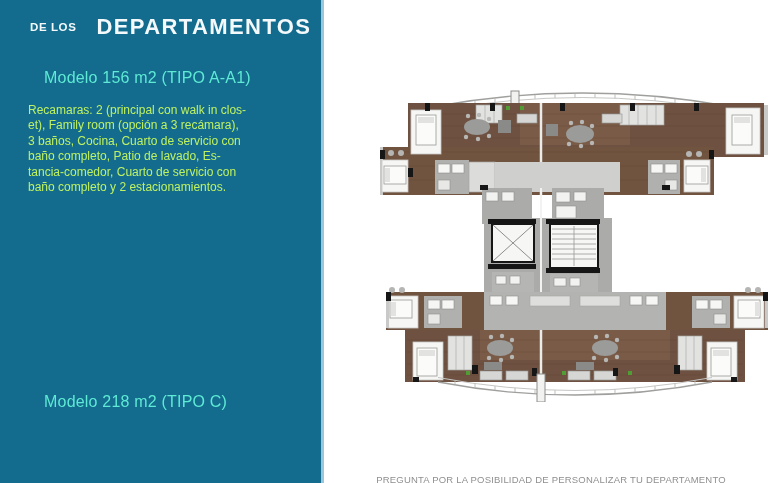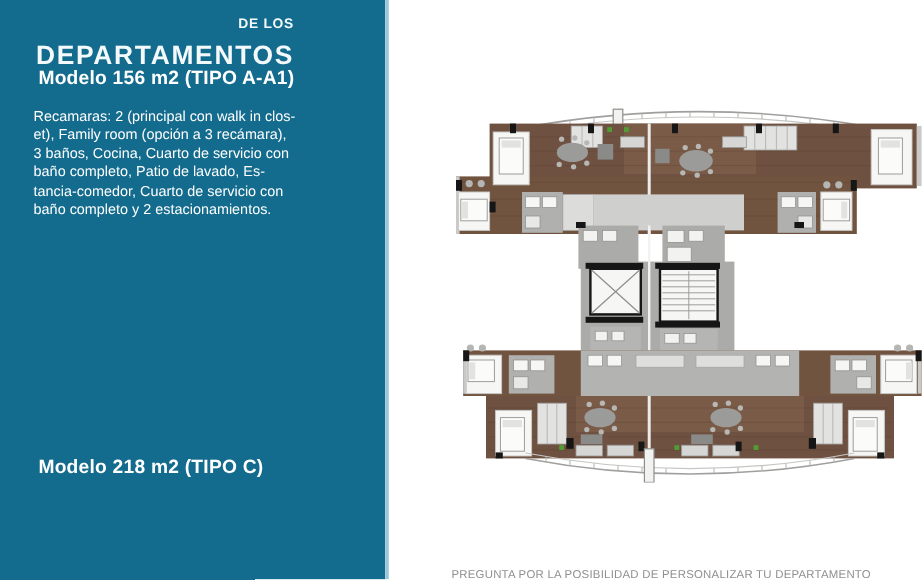--- a/index.html
+++ b/index.html
@@ -12,32 +12,32 @@
   .sidebar {
     position:absolute; left:0; top:0; width:321px; height:483px;
     background:#136B8D;
   }
   .sidebar-edge {
     position:absolute; left:321px; top:0; width:3px; height:483px;
     background:#9BC7DA;
   }
   .doc-title {
     position:absolute; top:-7px; left:30px; display:flex;
-    align-items:flex-end; gap:7px; color:#F4FAFC; white-space:nowrap;flex-direction:column;
+    align-items:center; gap:20px; color:#F4FAFC; white-space:nowrap;
   }
   .doc-title .small { font-size:11.5px; letter-spacing:0.6px; }
   .doc-title .big   { font-size:22px;   letter-spacing:1.4px; }
   .model { position:absolute; left:28px; width:270px; }
   .model h2 {
-    margin:4px; font-size:16px; line-height:19px; font-weight:bold;
-    color:#ffffff; letter-spacing:0.2px;
+    margin:16px; font-size:16px; line-height:19px; font-weight:normal;
+    color:#5eead4; letter-spacing:0.2px;
   }
   .model p {
     margin:15px 0 0 0; font-size:12px; line-height:15.4px;
-    color:#ffffff; white-space:pre-line;
+    color:#bef264; white-space:pre-line;
   }
   #model-a  { top:52px; }
   #model-b  { top:224px; }
   #model-c  { top:376px; }
   
   .plan-wrap { position:absolute; left:380px; top:90px; width:390px; height:312px; }
   .footer-caption {
     position:absolute; left:356px; top:474px; width:390px;
     text-align:center; font-size:9.5px; letter-spacing:0.2px;
     color:#8F8F8F; white-space:nowrap;

